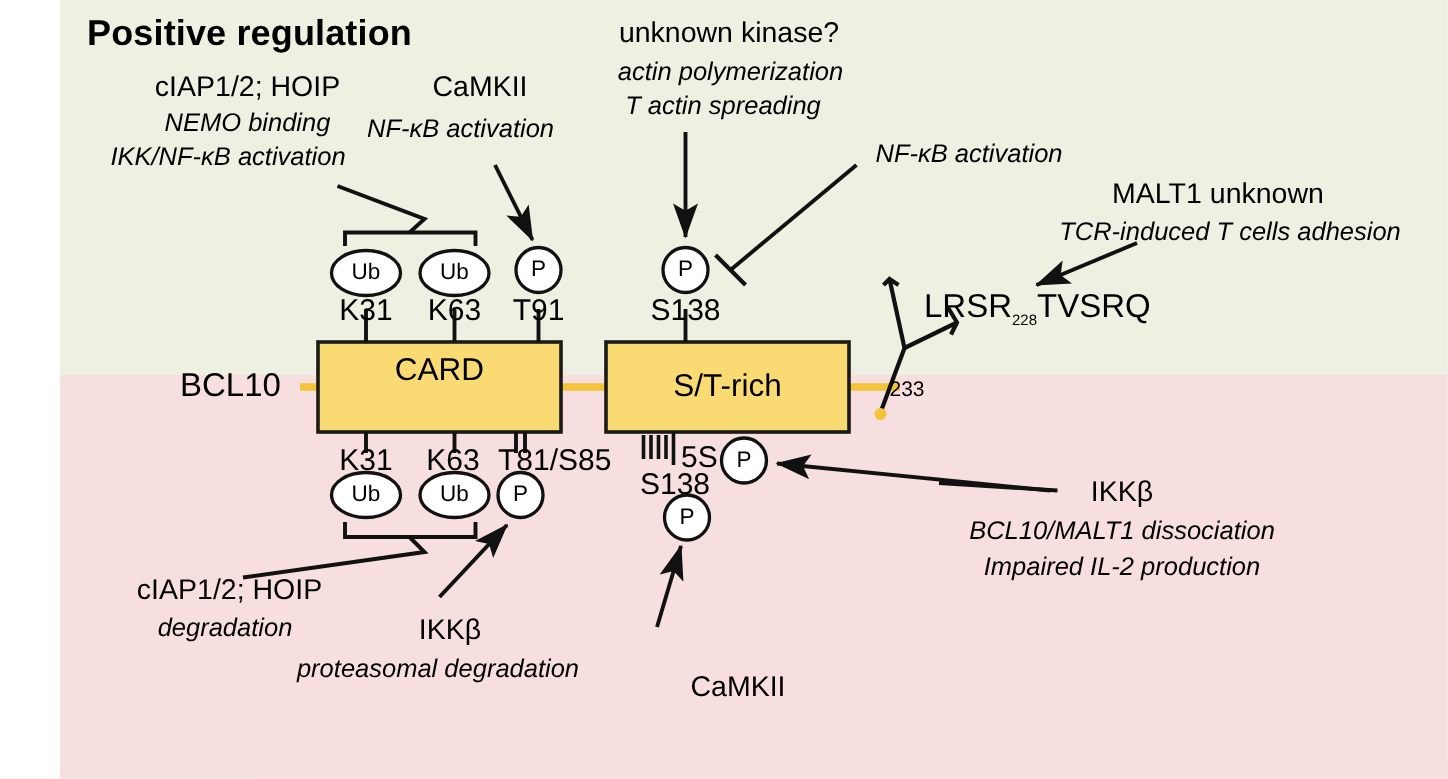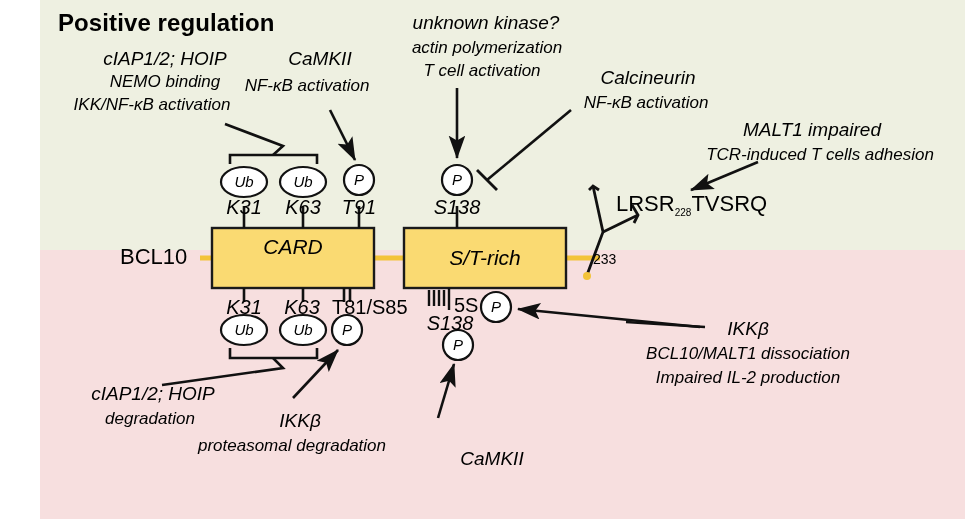--- a/index.html
+++ b/index.html
@@ -11,21 +11,21 @@
   }
   #stage{position:relative;width:965px;height:519px;overflow:hidden;margin-left:40px;}
   #bg-top{position:absolute;left:0;top:0;width:965px;height:250px;background:#eef0e1;}
   #bg-bottom{position:absolute;left:0;top:250px;width:965px;height:269px;background:#f7dfdf;}
   #vec{position:absolute;left:0;top:0;width:965px;height:519px;}
 
   .lbl{position:absolute;white-space:nowrap;color:#000;line-height:1.12;}
   .banner{font-size:24px;font-weight:bold;letter-spacing:.1px;}
   .agent{font-size:19px;}
   .effect{font-size:17px;font-style:italic;}
-  .ctr{text-align:right;transform:translateX(-50%);font-style:italic;}
+  .ctr{text-align:right;transform:translateX(-50%);}
   .bcl10{font-size:22px;text-align:right;}
   .domain-txt{font-size:21px;}
   .site{font-size:20px;}
   .seq{font-size:22px;}
   .seq sub{font-size:10px;}
   .num233{font-size:14px;}
   .tag{font-size:15px;font-weight:normal;}
   .tag-ub{font-size:15px;}
 </style>
 </head>
@@ -145,26 +145,25 @@
 
   <div class="lbl agent ctr" style="left:125px;top:48px;">cIAP1/2; HOIP</div>
   <div class="lbl effect ctr" style="left:125px;top:72px;">NEMO binding</div>
   <div class="lbl effect ctr" style="left:112px;top:95px;">IKK/NF-κB activation</div>
 
   <div class="lbl agent ctr" style="left:280px;top:48px;">CaMKII</div>
   <div class="lbl effect ctr" style="left:267px;top:76px;">NF-κB activation</div>
 
   <div class="lbl agent ctr" style="left:446px;top:12px;">unknown kinase?</div>
   <div class="lbl effect ctr" style="left:447px;top:38px;">actin polymerization</div>
-  <div class="lbl effect ctr" style="left:442px;top:61px;">T cell activation</div>
+  <div class="lbl effect ctr" style="left:442px;top:61px;">T actin spreading</div>
 
-  <div class="lbl agent ctr" style="left:608px;top:67px;">Calcineurin</div>
   <div class="lbl effect ctr" style="left:606px;top:93px;">NF-κB activation</div>
 
-  <div class="lbl agent ctr" style="left:772px;top:119px;">MALT1 impaired</div>
+  <div class="lbl agent ctr" style="left:772px;top:119px;">MALT1 unknown</div>
   <div class="lbl effect ctr" style="left:780px;top:145px;">TCR-induced T cells adhesion</div>
 
   <div class="lbl agent ctr" style="left:113px;top:383px;">cIAP1/2; HOIP</div>
   <div class="lbl effect ctr" style="left:110px;top:409px;">degradation</div>
 
   <div class="lbl agent ctr" style="left:260px;top:410px;">IKKβ</div>
   <div class="lbl effect ctr" style="left:252px;top:436px;">proteasomal degradation</div>
 
   <div class="lbl agent ctr" style="left:452px;top:448px;">CaMKII</div>
 

